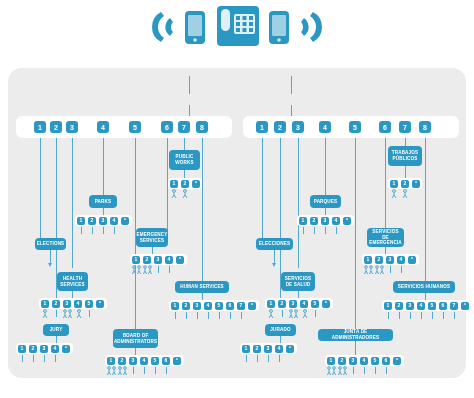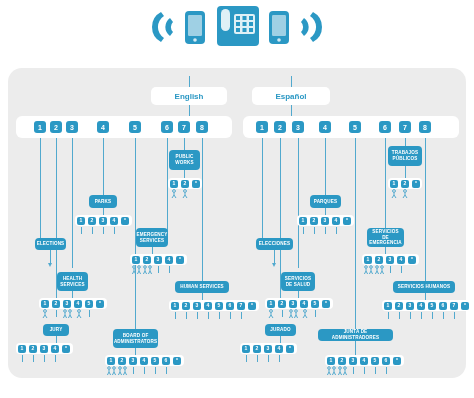--- a/index.html
+++ b/index.html
@@ -120,22 +120,20 @@
       </g>
     </svg>
   </div>
 
   <div class="panel"></div>
 
 
   <div class="line" style="left:189px;top:76px;height:18px;"></div>
   <div class="line" style="left:291px;top:76px;height:18px;"></div>
 
-  <div class="langbox" style="left:151px;top:87px;width:76px;height:18px;">English</div>
-  <div class="langbox" style="left:252px;top:87px;width:78px;height:18px;">Español</div>
 
   <div class="line" style="left:189px;top:105px;height:12px;"></div>
   <div class="line" style="left:291px;top:105px;height:12px;"></div>
 
   <div class="numrow" style="left:16px;top:116px;width:216px;"></div>
   <div class="chip big" style="left:34px;top:121px;">1</div>
   <div class="chip big" style="left:50px;top:121px;">2</div>
   <div class="chip big" style="left:66px;top:121px;">3</div>
   <div class="chip big" style="left:97px;top:121px;">4</div>
   <div class="chip big" style="left:129px;top:121px;">5</div>

